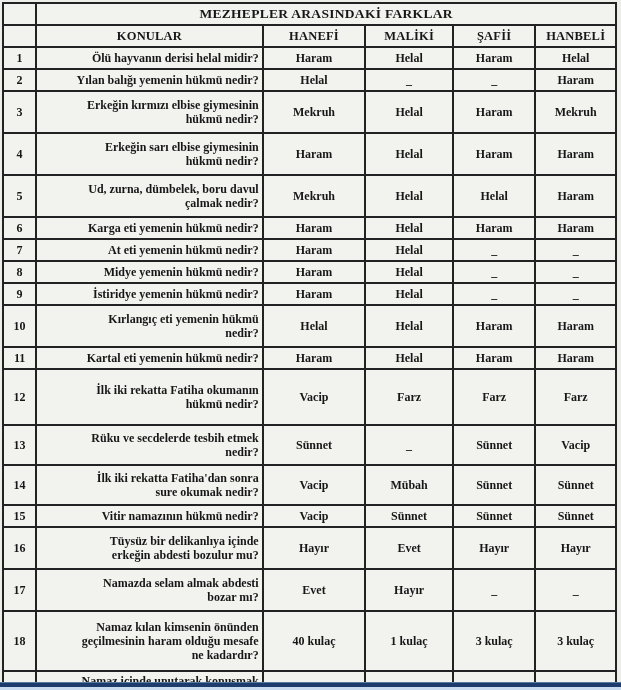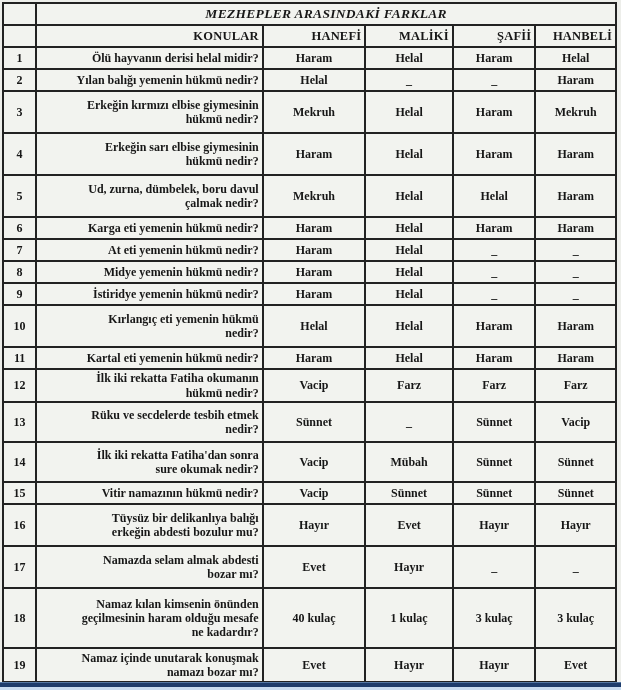--- a/index.html
+++ b/index.html
@@ -37,30 +37,29 @@
     padding: 0 3px;
     overflow: hidden;
   }
   .col-num     { width: 33px; }
   .col-konu    { width: 225px; }
   .col-hanefi  { width: 102px; }
   .col-maliki  { width: 87px; }
   .col-safii   { width: 82px; }
   .col-hanbeli { width: 80px; }
 
-  tr.title-row { height: 22px; font-style: italic; }
+  tr.title-row { height: 22px; }
   th.title-cell {
     font-size: 13.5px;
     letter-spacing: 0.3px;
   }
   tr.colhead-row { height: 22px; }
   th.colhead {
     font-size: 12.5px;
     letter-spacing: 0.2px;
-    text-align: right;
   }
   td.num-cell {
     font-size: 12px;
   }
   td.topic-cell {
     font-size: 12px;
     line-height: 1.18;
     white-space: pre-line;
     text-align: right;
   }
@@ -194,21 +193,21 @@
         <td class="value-cell">Haram</td>
       </tr>
       <tr style="height: 22px; margin-left: 47px;">
         <td class="num-cell">11</td>
         <td class="topic-cell">Kartal eti yemenin hükmü nedir?</td>
         <td class="value-cell">Haram</td>
         <td class="value-cell">Helal</td>
         <td class="value-cell">Haram</td>
         <td class="value-cell">Haram</td>
       </tr>
-      <tr style="height: 33px;">
+      <tr style="height: 56px;">
         <td class="num-cell">12</td>
         <td class="topic-cell">İlk iki rekatta Fatiha okumanın
 hükmü nedir?</td>
         <td class="value-cell">Vacip</td>
         <td class="value-cell">Farz</td>
         <td class="value-cell">Farz</td>
         <td class="value-cell">Farz</td>
       </tr>
       <tr style="height: 40px;">
         <td class="num-cell">13</td>
@@ -231,21 +230,21 @@
       <tr style="height: 22px;">
         <td class="num-cell">15</td>
         <td class="topic-cell">Vitir namazının hükmü nedir?</td>
         <td class="value-cell">Vacip</td>
         <td class="value-cell">Sünnet</td>
         <td class="value-cell">Sünnet</td>
         <td class="value-cell">Sünnet</td>
       </tr>
       <tr style="height: 42px; padding-left: 28px;">
         <td class="num-cell">16</td>
-        <td class="topic-cell">Tüysüz bir delikanlıya balığı
+        <td class="topic-cell">Tüysüz bir delikanlıya içinde
 erkeğin abdesti bozulur mu?</td>
         <td class="value-cell">Hayır</td>
         <td class="value-cell">Evet</td>
         <td class="value-cell">Hayır</td>
         <td class="value-cell">Hayır</td>
       </tr>
       <tr style="height: 42px;">
         <td class="num-cell">17</td>
         <td class="topic-cell">Namazda selam almak abdesti
 bozar mı?</td>

